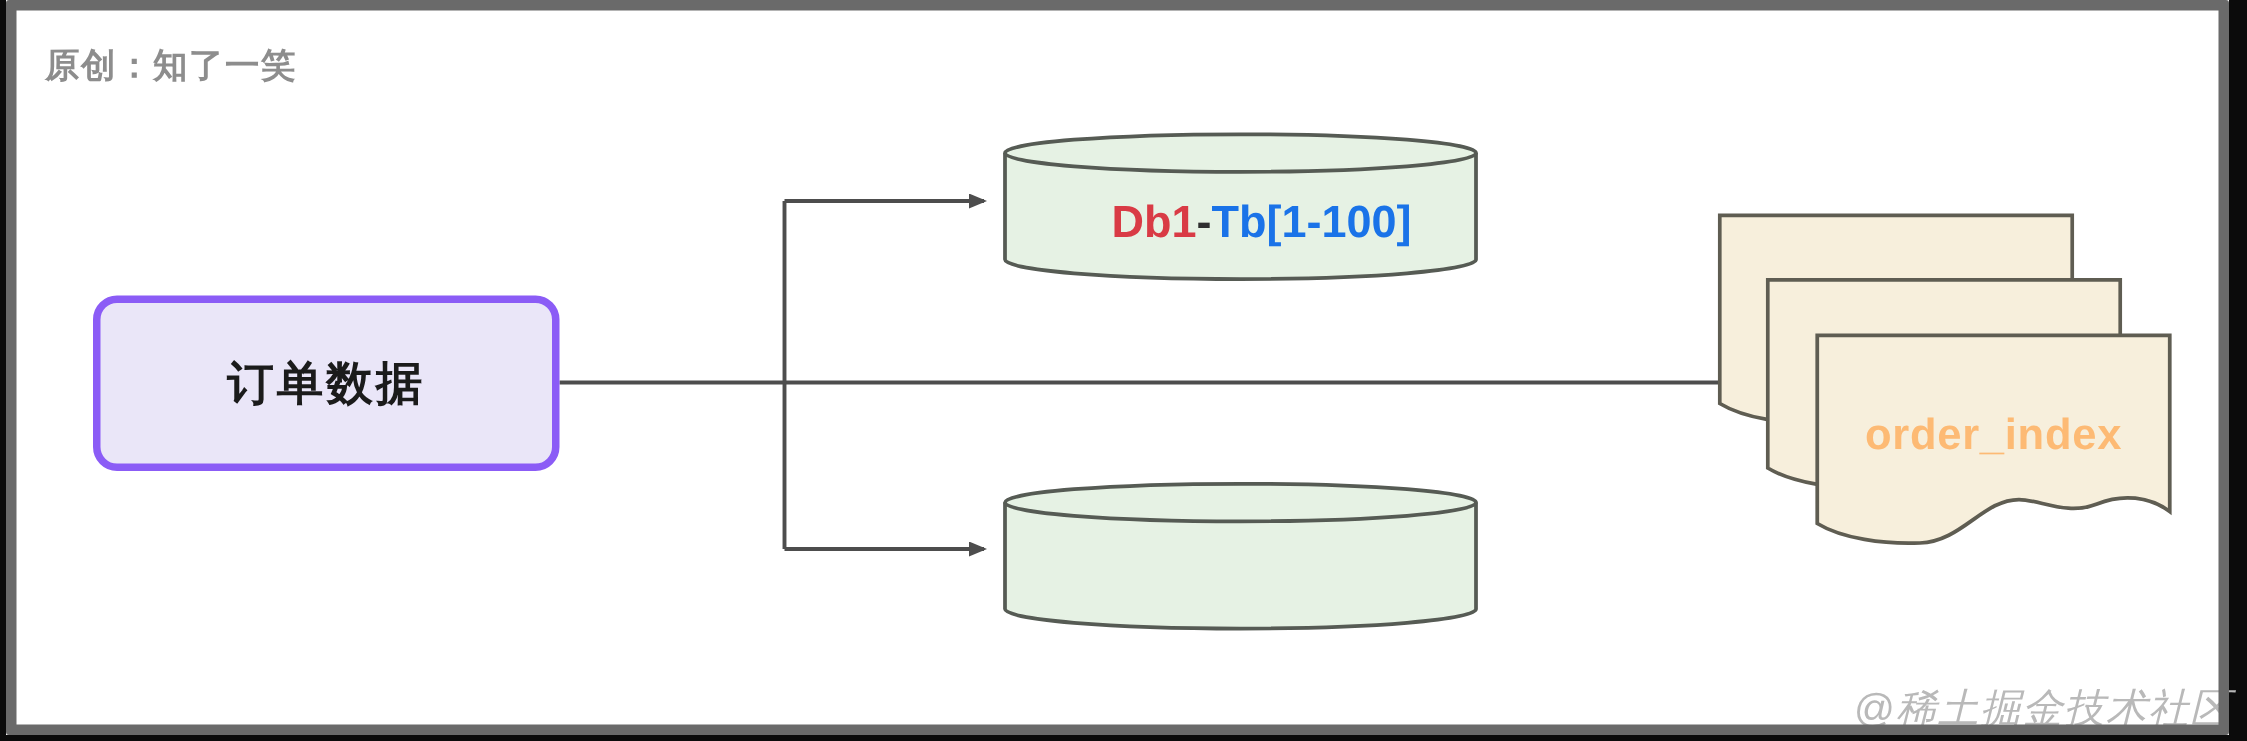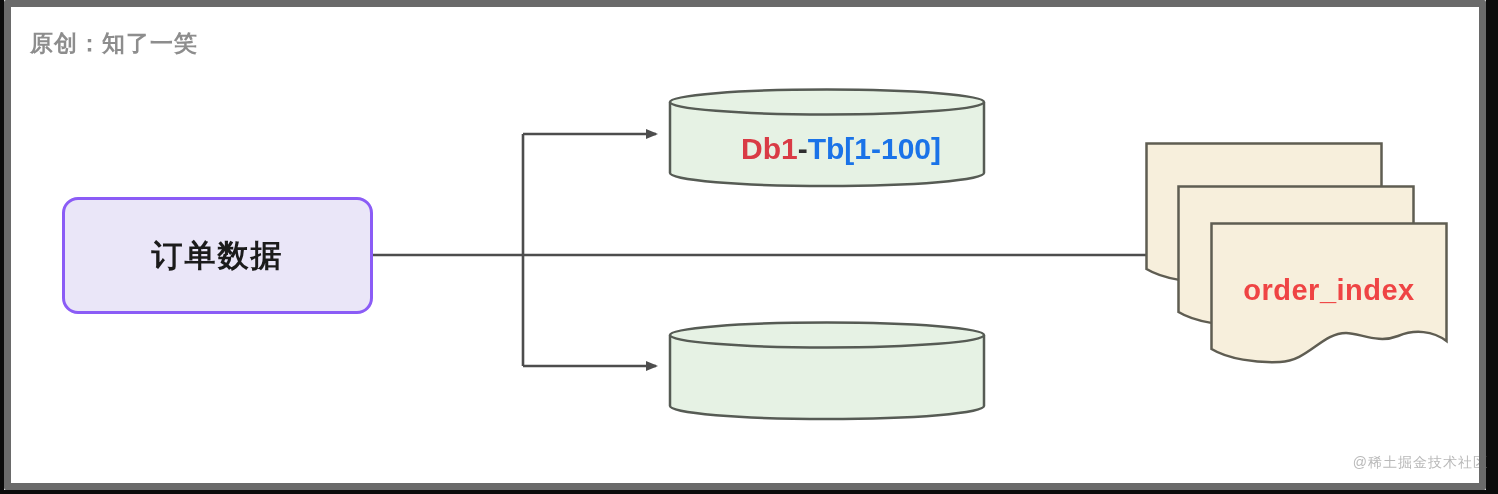--- a/index.html
+++ b/index.html
@@ -36,32 +36,33 @@
     position: absolute;
     left: 30px; top: 28px;
     font-size: 23px;
     font-weight: bold;
     color: #8d8d8d;
     letter-spacing: 1px;
   }
   .watermark {
     position: absolute;
     right: 10px; top: 454px;
-    font-size: 14px;
+    font-size: 27px;
     color: #b9b9b9;
     letter-spacing: 1px;
+    font-style: italic;
   }
 
   .source-box {
     position: absolute;
     left: 62px; top: 197px;
     width: 311px; height: 117px;
     box-sizing: border-box;
     background: #eae6f8;
-    border: 3px solid #8b5cf6;
+    border: 5px solid #8b5cf6;
     border-radius: 16px;
     display: flex;
     align-items: center;
     justify-content: center;
   }
   .source-box .label {
     font-size: 31px;
     font-weight: bold;
     color: #1b1b1b;
     letter-spacing: 2px;
@@ -146,21 +147,21 @@
 
     <svg class="doc doc-back" viewBox="0 0 238 143">
       <path d="M1.5,1.5 L236.5,1.5 L236.5,119 C223,109 205,107 188,114 C168,122 150,111 136,111 C112,111 98,139 70,140 C46,141 18,137 1.5,127 Z" fill="#f7efdc" stroke="#5f5d52" stroke-width="2.5"></path>
     </svg>
     <svg class="doc doc-middle" viewBox="0 0 238 143">
       <path d="M1.5,1.5 L236.5,1.5 L236.5,119 C223,109 205,107 188,114 C168,122 150,111 136,111 C112,111 98,139 70,140 C46,141 18,137 1.5,127 Z" fill="#f7efdc" stroke="#5f5d52" stroke-width="2.5"></path>
     </svg>
     <svg class="doc doc-front" viewBox="0 0 238 143">
       <path d="M1.5,1.5 L236.5,1.5 L236.5,119 C223,109 205,107 188,114 C168,122 150,111 136,111 C112,111 98,139 70,140 C46,141 18,137 1.5,127 Z" fill="#f7efdc" stroke="#5f5d52" stroke-width="2.5"></path>
     </svg>
-    <div class="doc-label" style="color: #ef4444;">order_index</div>
+    <div class="doc-label" style="color: #fdba74;">order_index</div>
 
     <div class="watermark" style="color: rgb(185, 185, 185);">@稀土掘金技术社区</div>
 
   </div>
 
   <div class="frame-border"></div>
 
 </div>
 
 </body></html>

